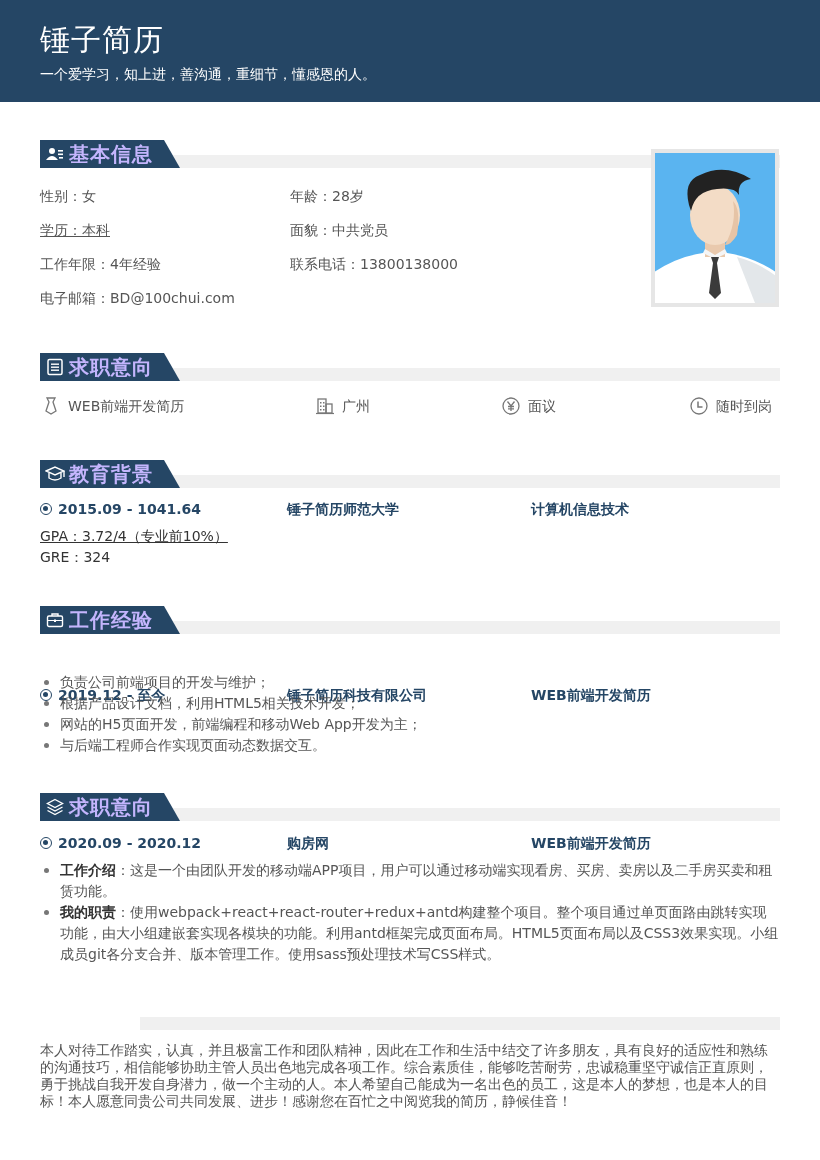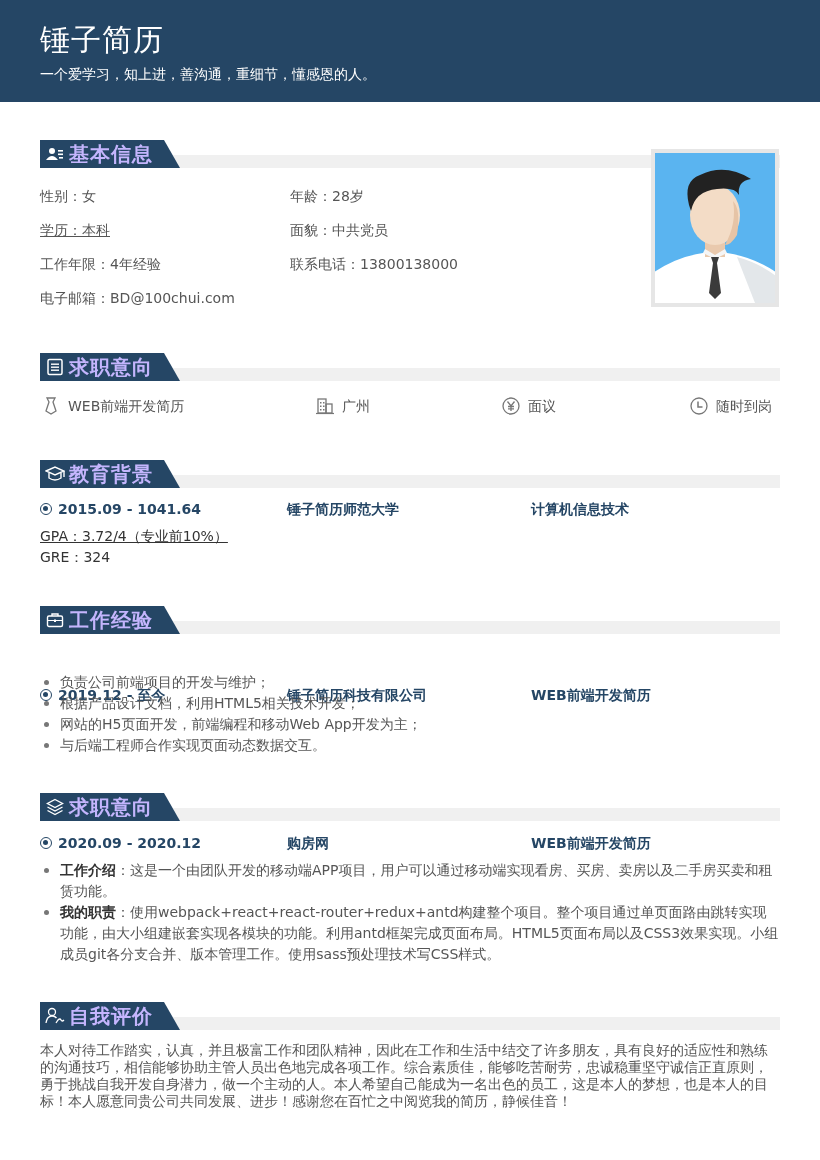--- a/index.html
+++ b/index.html
@@ -222,24 +222,14 @@
   <div class="org">购房网</div>
   <div class="role">WEB前端开发简历</div>
 </div>
 <ul class="bullets" style="top:860px;">
   <li><b>工作介绍</b><span>：这是一个由团队开发的移动端APP项目，用户可以通过移动端实现看房、买房、卖房以及二手房买卖和租赁功能。</span></li>
   <li><b>我的职责</b><span>：使用webpack+react+react-router+redux+antd构建整个项目。整个项目通过单页面路由跳转实现功能，由大小组建嵌套实现各模块的功能。利用antd框架完成页面布局。HTML5页面布局以及CSS3效果实现。小组成员git各分支合并、版本管理工作。使用sass预处理技术写CSS样式。</span></li>
 </ul>
 
 <div class="sec-head" style="top:1002px;">
   <div class="bar"></div>
-  <div class="tab">
-    <span class="ico">
-      <svg width="20" height="18" viewBox="0 0 20 18">
-          <circle cx="7" cy="5" r="3.5" fill="none" stroke="#fff" stroke-width="1.3"></circle>
-          <path d="M1 16 Q2 9 7 9 Q10 9 11.5 11" fill="none" stroke="#fff" stroke-width="1.3"></path>
-          <path d="M11 16 L13 13 Q15 11 16 13 Q17 15 19 13" fill="none" stroke="#fff" stroke-width="1.3"></path>
-        </svg>
-    </span>
-    <span class="label">自我评价</span>
-  </div>
 </div>
 <div class="para" style="top:1042px;">本人对待工作踏实，认真，并且极富工作和团队精神，因此在工作和生活中结交了许多朋友，具有良好的适应性和熟练的沟通技巧，相信能够协助主管人员出色地完成各项工作。综合素质佳，能够吃苦耐劳，忠诚稳重坚守诚信正直原则，勇于挑战自我开发自身潜力，做一个主动的人。本人希望自己能成为一名出色的员工，这是本人的梦想，也是本人的目标！本人愿意同贵公司共同发展、进步！感谢您在百忙之中阅览我的简历，静候佳音！</div>
 
 </body></html>

